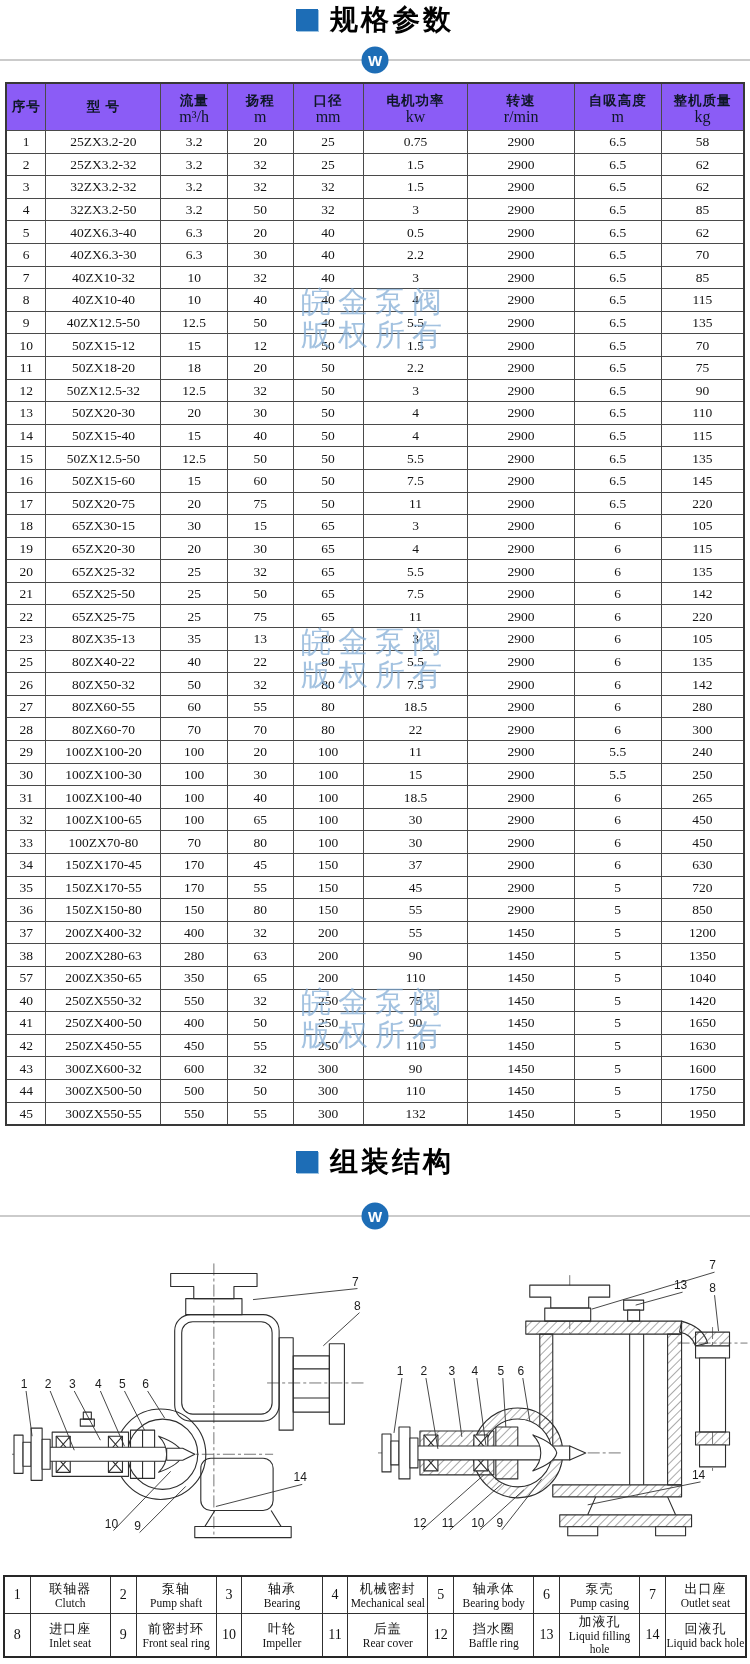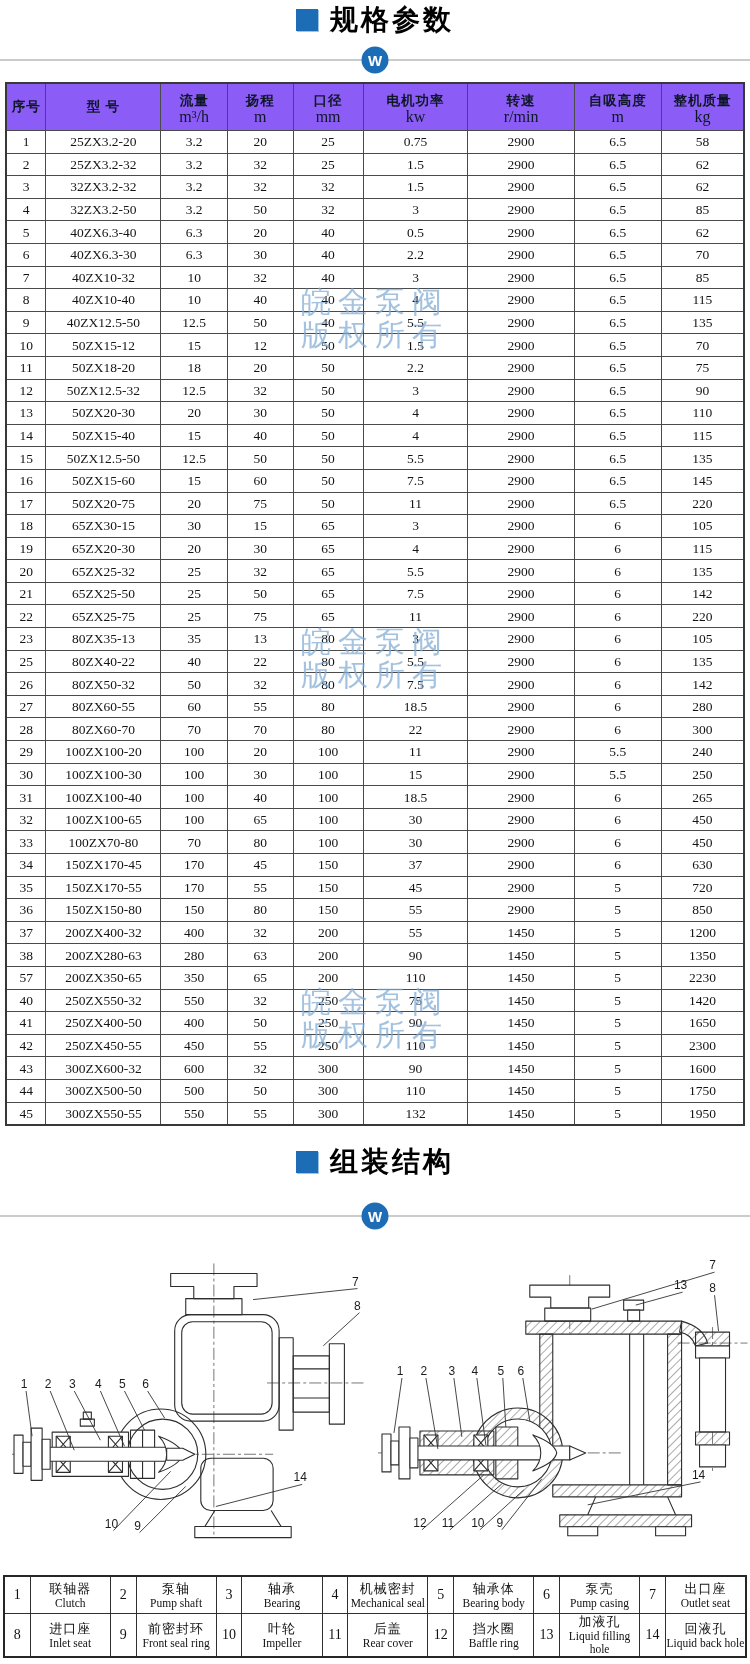--- a/index.html
+++ b/index.html
@@ -531,21 +531,21 @@
         </tr>
         <tr>
           <td>57</td>
           <td>200ZX350-65</td>
           <td>350</td>
           <td>65</td>
           <td>200</td>
           <td>110</td>
           <td>1450</td>
           <td>5</td>
-          <td>2230</td>
+          <td>1040</td>
         </tr>
         <tr>
           <td>40</td>
           <td>250ZX550-32</td>
           <td>550</td>
           <td>32</td>
           <td>250</td>
           <td>75</td>
           <td>1450</td>
           <td>5</td>
@@ -564,21 +564,21 @@
         </tr>
         <tr>
           <td>42</td>
           <td>250ZX450-55</td>
           <td>450</td>
           <td>55</td>
           <td>250</td>
           <td>110</td>
           <td>1450</td>
           <td>5</td>
-          <td>2300</td>
+          <td>1630</td>
         </tr>
         <tr>
           <td>43</td>
           <td>300ZX600-32</td>
           <td>600</td>
           <td>32</td>
           <td>300</td>
           <td>90</td>
           <td>1450</td>
           <td>5</td>

